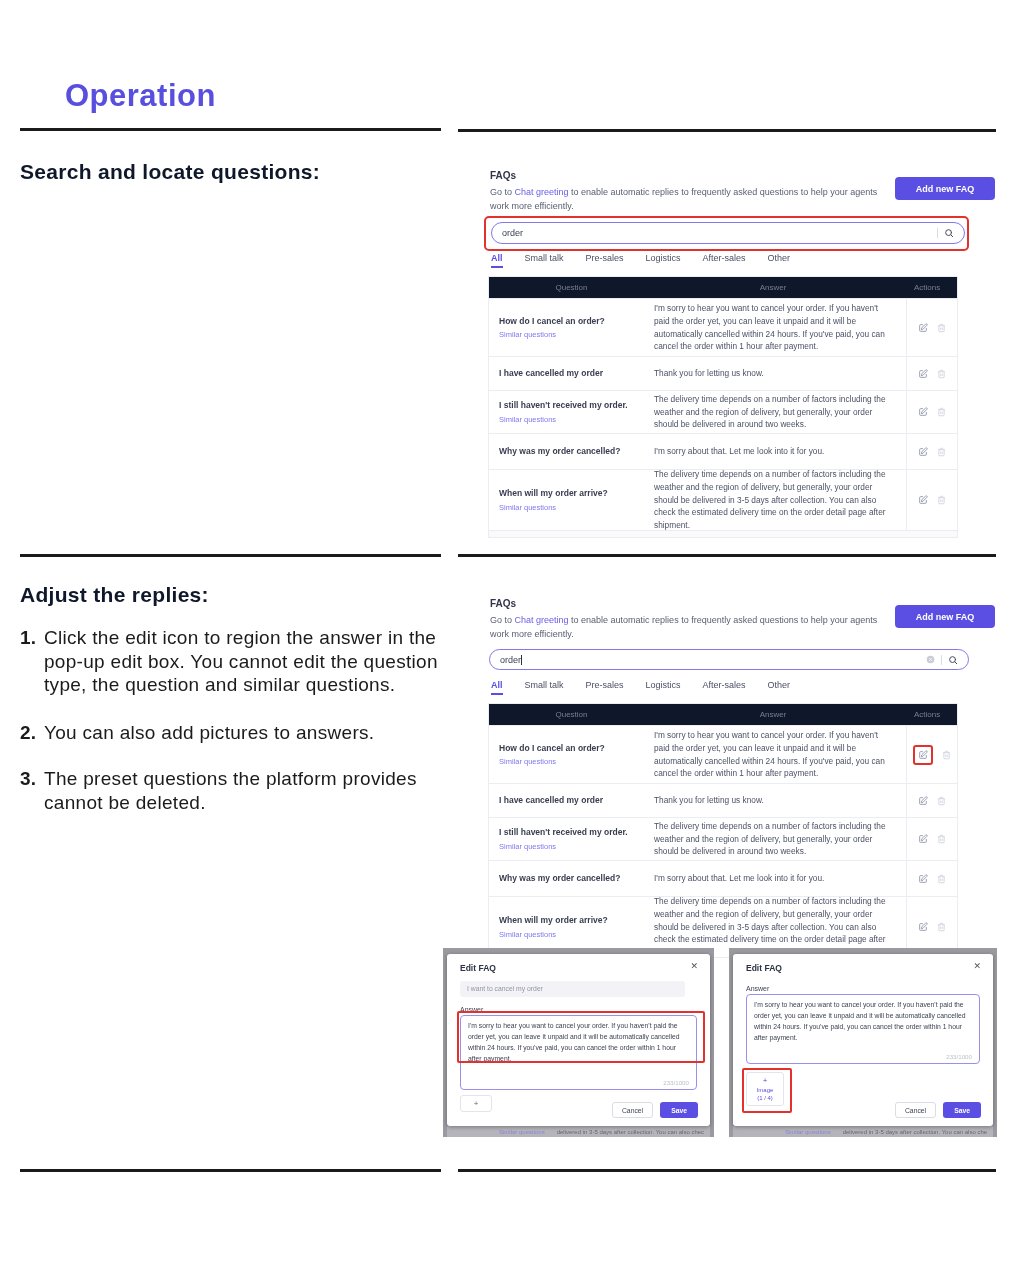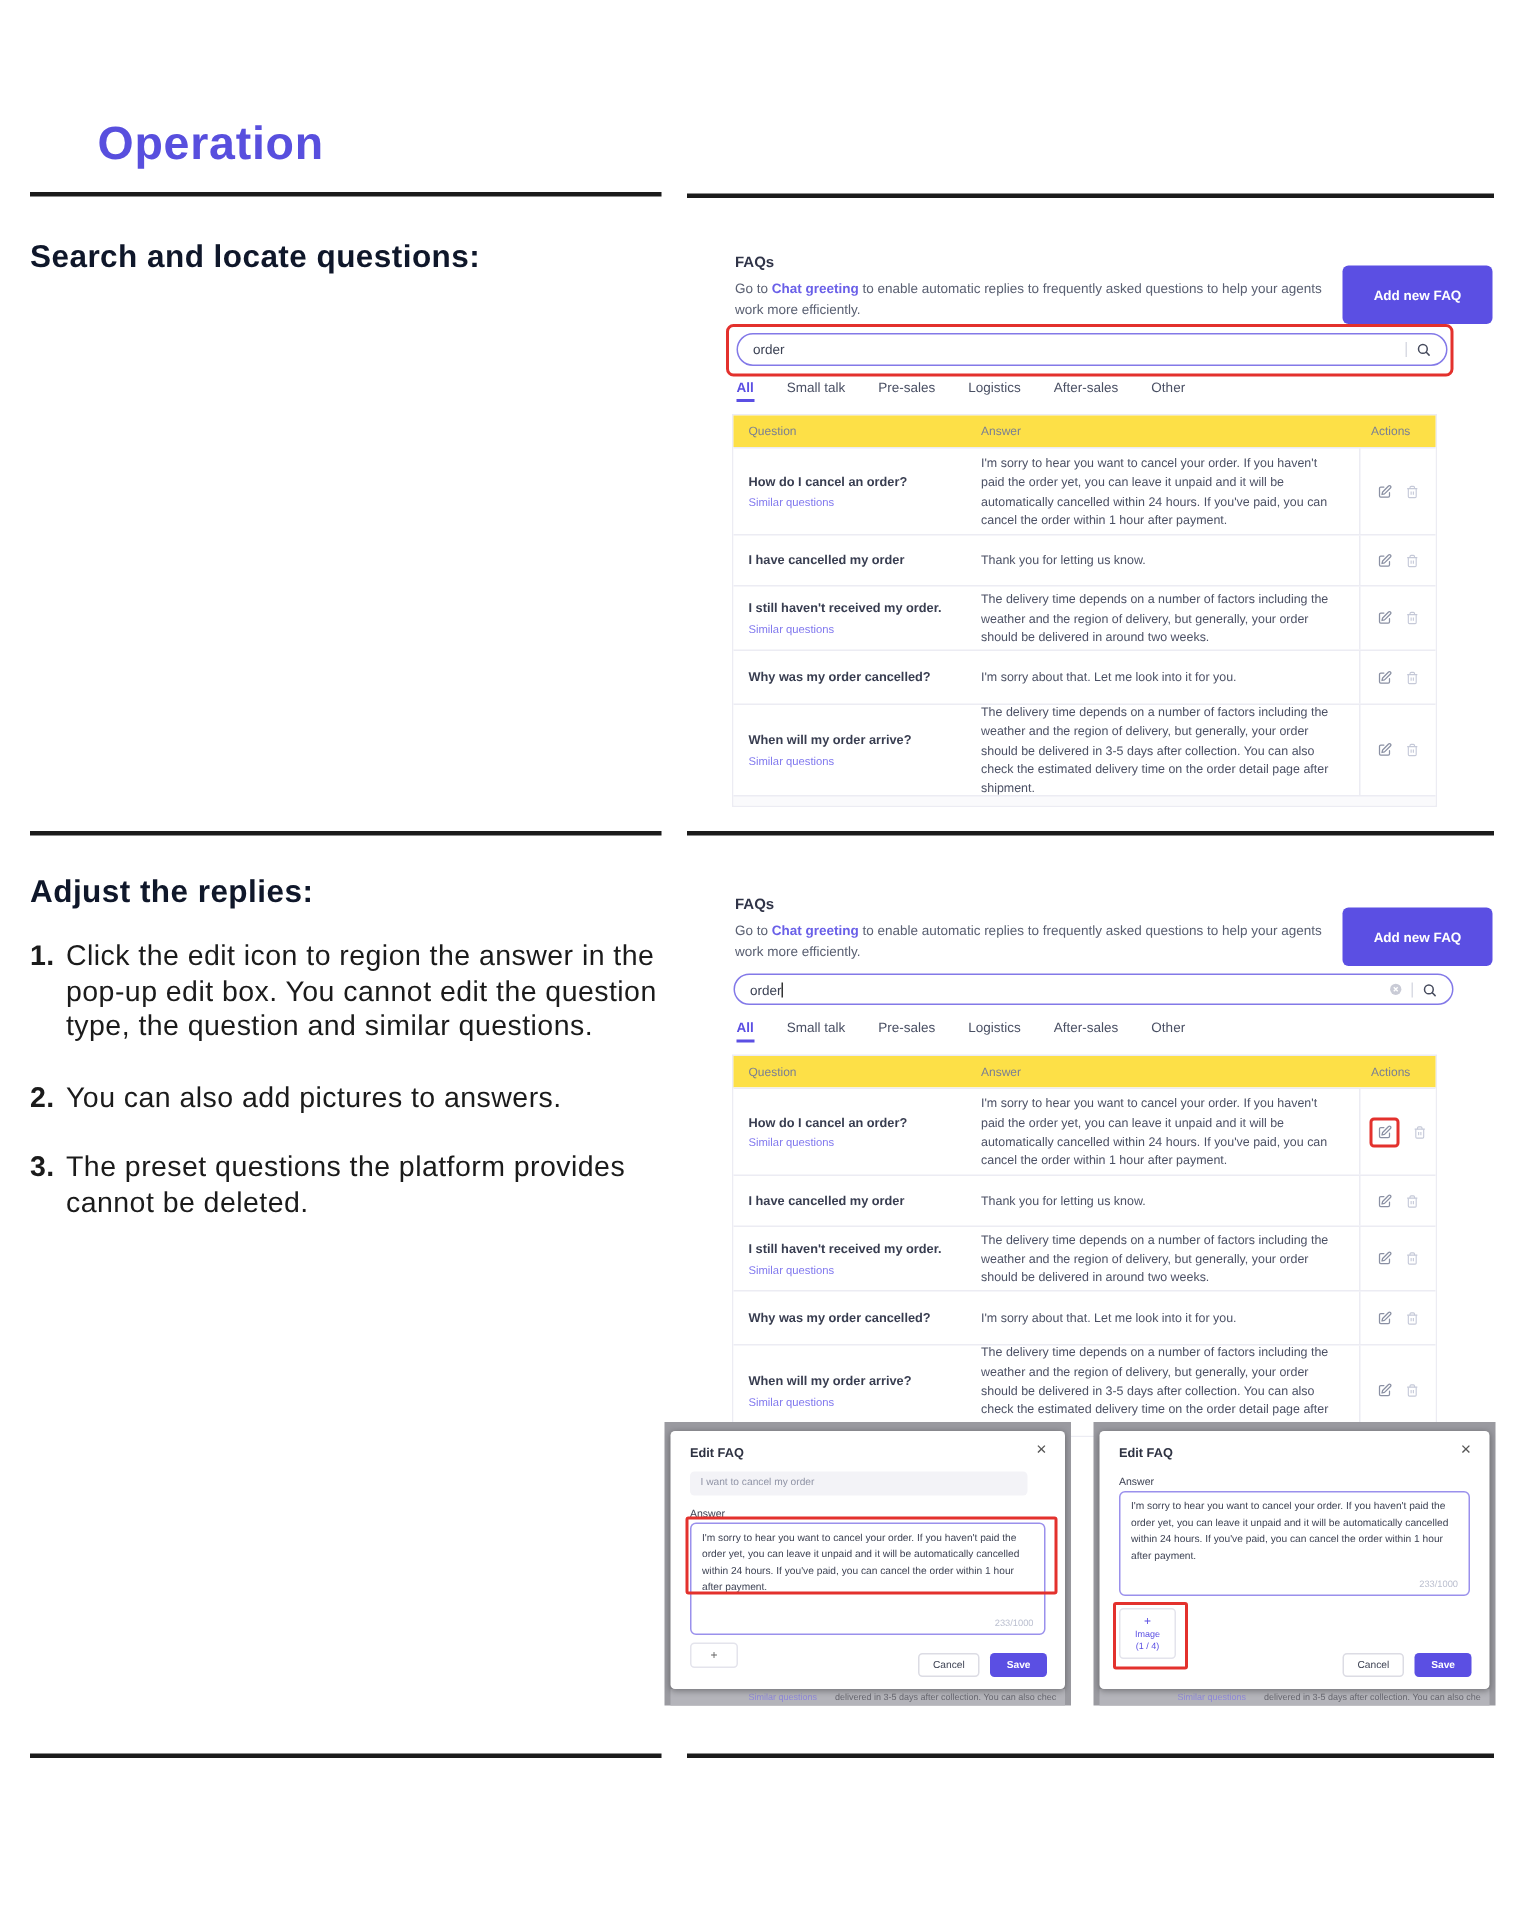--- a/index.html
+++ b/index.html
@@ -12,34 +12,34 @@
   .doc-body{position:absolute;font-size:19px;color:#1b1b1b;line-height:1.36;letter-spacing:.2px;}
   .example-wrap{position:absolute;left:458px;top:57px;width:550px;line-height:1.18;}
   .example-strong{font-size:31px;font-weight:bold;color:#584FDE;}
   .example-note{font-size:25.5px;color:#7C72E9;}
   .doc-li{position:absolute;left:20px;width:430px;display:flex;font-size:19px;color:#1b1b1b;line-height:1.24;letter-spacing:.3px;}
   .doc-li .num{font-weight:bold;width:24px;flex:none;}
   
   .shot{position:absolute;left:458px;width:538px;background:#fff;}
   .faq-title{position:absolute;left:32px;font-size:10px;font-weight:bold;color:#303448;}
   .faq-desc{position:absolute;left:32px;width:392px;font-size:9px;color:#5A6072;line-height:1.55;}
-  .faq-desc .link{color:#6A60E8;text-decoration:none;font-weight:bold;}
-  .add-btn{position:absolute;left:437px;width:100px;height:39px;background:#5B4FE3;color:#fff;
+  .faq-desc .link{color:#6A60E8;text-decoration:none;}
+  .add-btn{position:absolute;left:437px;width:100px;height:23px;background:#5B4FE3;color:#fff;
            border:none;border-radius:4px;font-size:9px;font-weight:bold;font-family:inherit;}
   .red-annot{position:absolute;border:2.5px solid #E3312D;border-radius:5px;background:transparent;}
   .search-input{position:absolute;border:1px solid #8379E8;border-radius:12px;background:#fff;
                 display:flex;align-items:center;padding:0 10px;font-size:9px;color:#3C4254;}
   .search-input .grow{flex:1;}
   .caret{display:inline-block;width:1px;height:10px;background:#333;vertical-align:-2px;}
   .vdiv{width:1px;height:10px;background:#D9DBE4;margin:0 6px;}
   .tabs{position:absolute;left:33px;display:flex;gap:22px;font-size:9px;color:#4A5064;}
   .tab{cursor:default;}
   .tab.active{color:#5B4FE3;font-weight:bold;border-bottom:2px solid #5B4FE3;padding-bottom:3px;}
   .tbl{position:absolute;left:30px;width:470px;border:1px solid #ECECF3;box-sizing:border-box;}
-  .thead{display:flex;height:21px;align-items:center;background:#fde047;font-size:8px;color:#7A7F93;}
+  .thead{display:flex;height:21px;align-items:center;background:#0f172a;font-size:8px;color:#7A7F93;text-align:center;}
   .trow{display:flex;align-items:center;border-top:1px solid #ECECF3;background:#fff;}
   .c1{width:155px;box-sizing:border-box;padding-left:10px;}
   .c2{width:262px;box-sizing:border-box;padding:0 14px 0 10px;}
   .c3{flex:1;align-self:stretch;border-left:1px solid #ECECF3;display:flex;align-items:center;justify-content:center;gap:9px;}
   .thead .c3{border-left:none;justify-content:flex-start;padding-left:8px;}
   .qt{font-size:8.5px;font-weight:bold;color:#383D50;line-height:1.4;}
   .sim{display:block;font-size:7.5px;color:#8078EE;margin-top:3px;text-decoration:none;}
   .ta{font-size:8.3px;color:#4C5165;line-height:1.52;}
   .icon-btn{display:inline-flex;}
   .icon-red-box{display:inline-flex;border:2px solid #E3312D;border-radius:3px;padding:3px;margin:-5px 0;}

